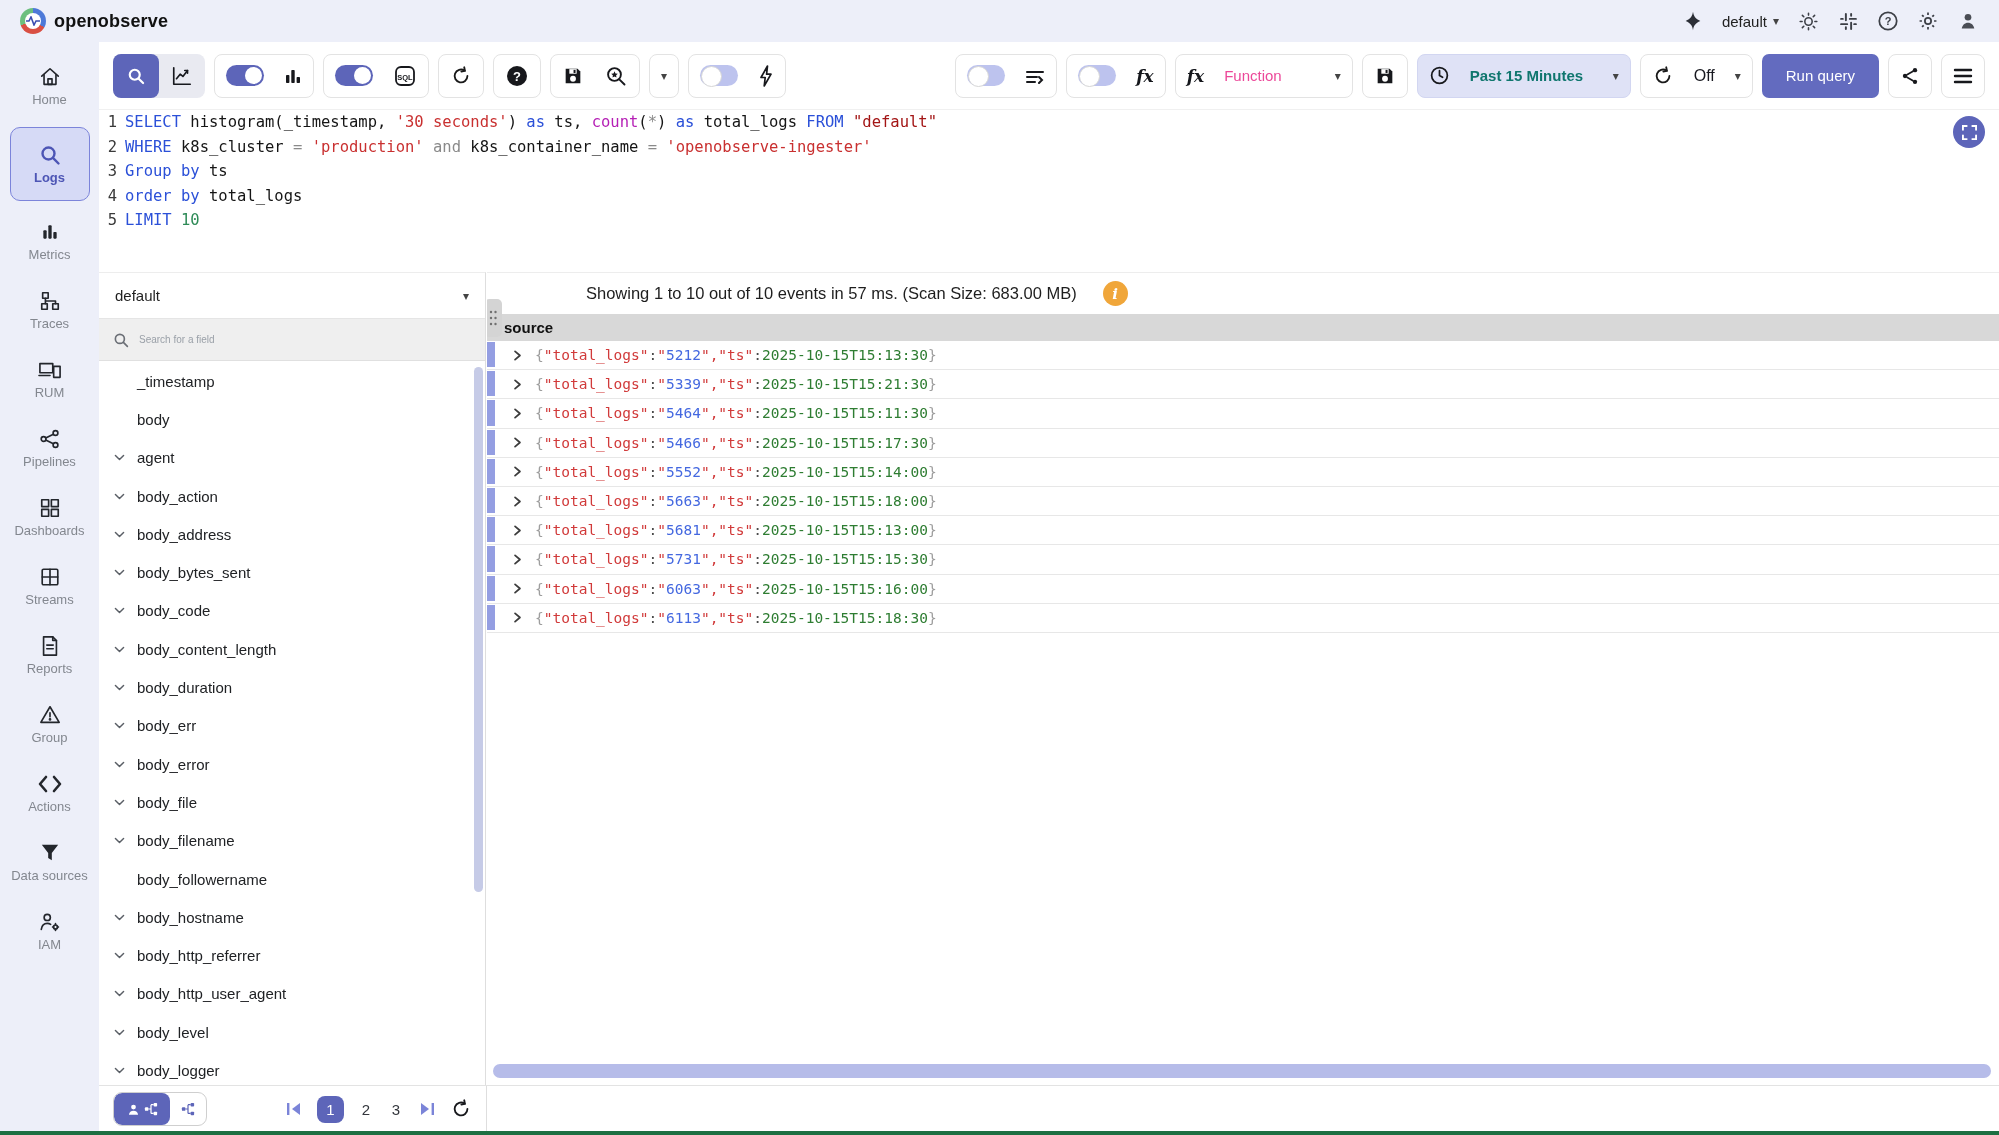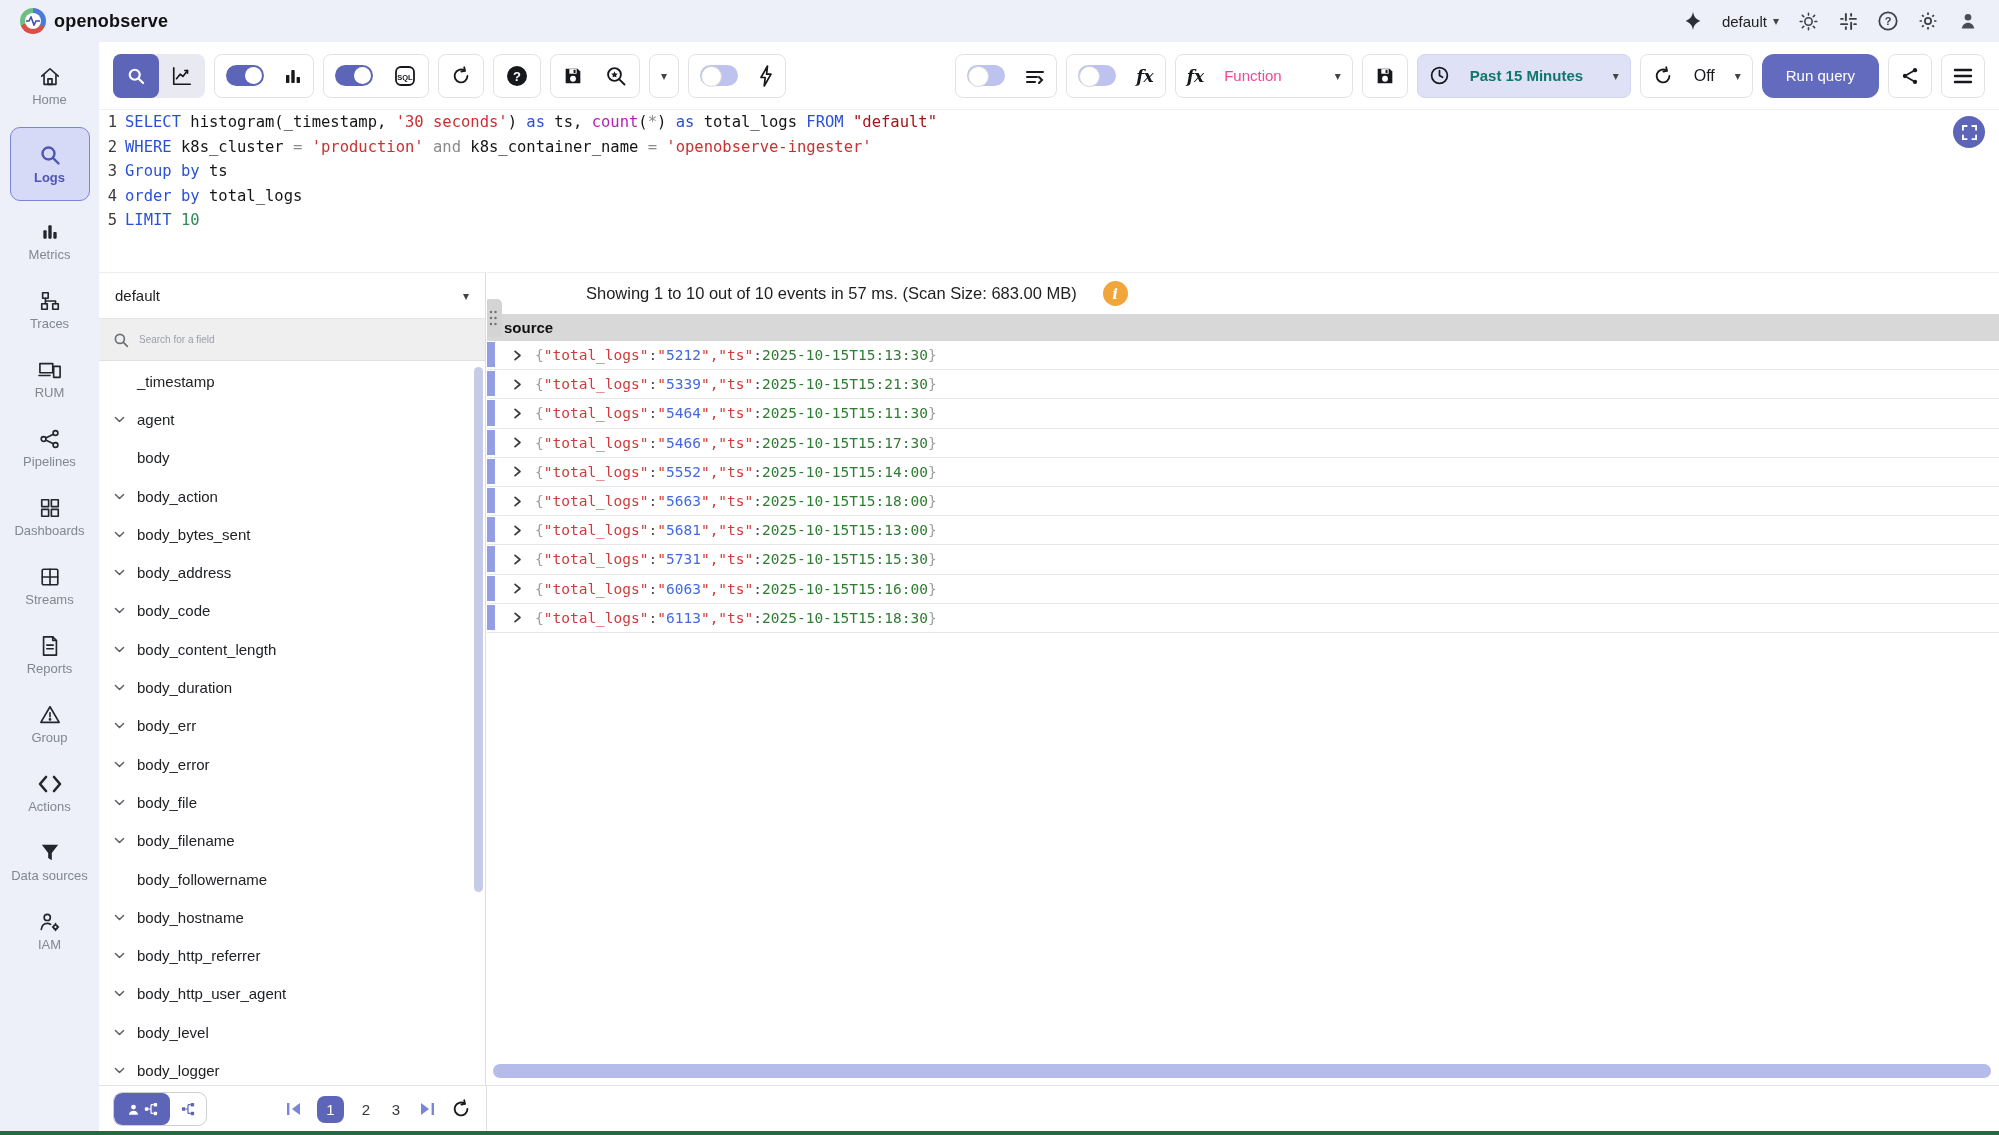--- a/index.html
+++ b/index.html
@@ -38,21 +38,21 @@
   .toggle.on::after{content:"";position:absolute;right:2px;top:2px;width:17px;height:17px;background:#fff;border-radius:50%}
   .toggle.off{background:#bdc3ee}
   .toggle.off::after{content:"";position:absolute;left:1px;top:1px;width:19px;height:19px;background:#fff;border:1px solid #d6d6d6;border-radius:50%}
   .tb-right{margin-left:auto;display:flex;align-items:center;gap:9px}
   .fx-glyph{font-family:"DejaVu Serif",serif;font-style:italic;font-weight:bold;font-size:17px;color:#15171c}
   .select-like{min-width:178px;justify-content:flex-start}
   .select-like .lbl{font-size:15px;color:#ec4899;margin-right:auto}
   .time-btn{background:#dfe2f6;border-color:#d2d6f1;min-width:214px}
   .time-btn .lbl{font-size:15px;font-weight:bold;color:#0f766e;margin-right:auto}
   .off-btn .lbl{font-size:16px;color:#17181f}
-  .run-btn{height:44px;border:none;border-radius:12px;background:#636bbf;color:#fff;font-size:15px;padding:0 24px;cursor:pointer;display:flex;align-items:center}
+  .run-btn{height:44px;border:none;border-radius:7px;background:#636bbf;color:#fff;font-size:15px;padding:0 24px;cursor:pointer;display:flex;align-items:center}
 
   
   .editor{position:absolute;left:99px;top:110px;right:0;height:162px;background:#fff;font-family:"DejaVu Sans Mono",monospace;font-size:15.5px}
   .code-line{display:flex;height:24.5px;align-items:center;white-space:pre}
   .gutter{width:26px;text-align:right;color:#3a3a3a;flex:0 0 auto;padding-right:8px}
   .tok-kw{color:#2b50d8}
   .tok-str{color:#c93030}
   .tok-str2{color:#a31515}
   .tok-fn{color:#b51fb5}
   .tok-num{color:#2e8b57}
@@ -467,54 +467,54 @@
             <circle cx="10.5" cy="10.5" r="6"></circle>
             <line x1="15.2" y1="15.2" x2="20.5" y2="20.5"></line>
           </svg>
         </span>
       <input type="text" placeholder="Search for a field" style="">
     </div>
     <div class="field-list" id="fieldList">
         <div class="field-row no-chev">
           <span class="field-name">_timestamp</span>
         </div>
-        <div class="field-row">
-          <span class="field-chev">
-            <svg width="13" height="13" viewBox="0 0 16 16" fill="none" stroke="currentColor" stroke-width="1.8" stroke-linecap="round" stroke-linejoin="round">
-              <polyline points="3,5.5 8,10.5 13,5.5"></polyline>
-            </svg>
-          </span>
-          <span class="field-name">agent</span>
-        </div>
         <div class="field-row no-chev">
           <span class="field-name">body</span>
         </div>
         <div class="field-row">
           <span class="field-chev">
             <svg width="13" height="13" viewBox="0 0 16 16" fill="none" stroke="currentColor" stroke-width="1.8" stroke-linecap="round" stroke-linejoin="round">
               <polyline points="3,5.5 8,10.5 13,5.5"></polyline>
             </svg>
           </span>
+          <span class="field-name">agent</span>
+        </div>
+        <div class="field-row">
+          <span class="field-chev">
+            <svg width="13" height="13" viewBox="0 0 16 16" fill="none" stroke="currentColor" stroke-width="1.8" stroke-linecap="round" stroke-linejoin="round">
+              <polyline points="3,5.5 8,10.5 13,5.5"></polyline>
+            </svg>
+          </span>
           <span class="field-name">body_action</span>
         </div>
         <div class="field-row">
           <span class="field-chev">
             <svg width="13" height="13" viewBox="0 0 16 16" fill="none" stroke="currentColor" stroke-width="1.8" stroke-linecap="round" stroke-linejoin="round">
               <polyline points="3,5.5 8,10.5 13,5.5"></polyline>
             </svg>
           </span>
+          <span class="field-name">body_address</span>
+        </div>
+        <div class="field-row">
+          <span class="field-chev">
+            <svg width="13" height="13" viewBox="0 0 16 16" fill="none" stroke="currentColor" stroke-width="1.8" stroke-linecap="round" stroke-linejoin="round">
+              <polyline points="3,5.5 8,10.5 13,5.5"></polyline>
+            </svg>
+          </span>
           <span class="field-name">body_bytes_sent</span>
-        </div>
-        <div class="field-row">
-          <span class="field-chev">
-            <svg width="13" height="13" viewBox="0 0 16 16" fill="none" stroke="currentColor" stroke-width="1.8" stroke-linecap="round" stroke-linejoin="round">
-              <polyline points="3,5.5 8,10.5 13,5.5"></polyline>
-            </svg>
-          </span>
-          <span class="field-name">body_address</span>
         </div>
         <div class="field-row">
           <span class="field-chev">
             <svg width="13" height="13" viewBox="0 0 16 16" fill="none" stroke="currentColor" stroke-width="1.8" stroke-linecap="round" stroke-linejoin="round">
               <polyline points="3,5.5 8,10.5 13,5.5"></polyline>
             </svg>
           </span>
           <span class="field-name">body_code</span>
         </div>
         <div class="field-row">

